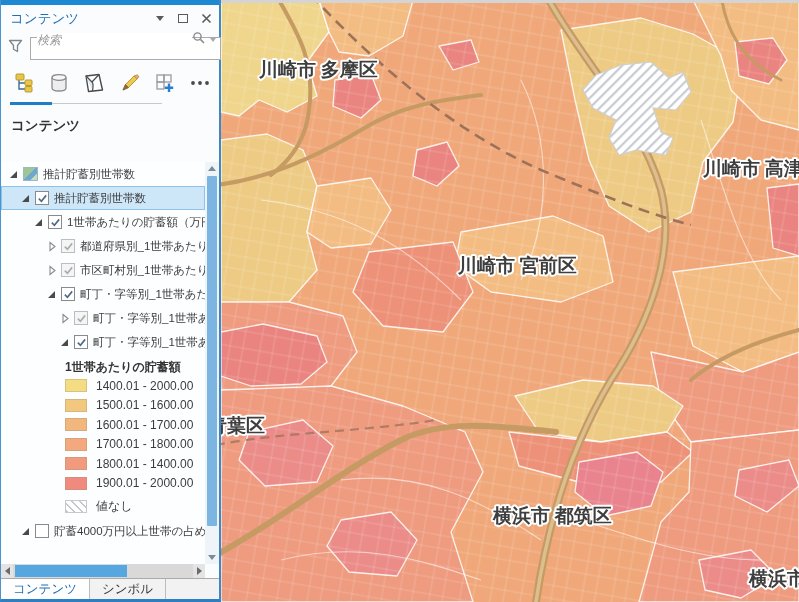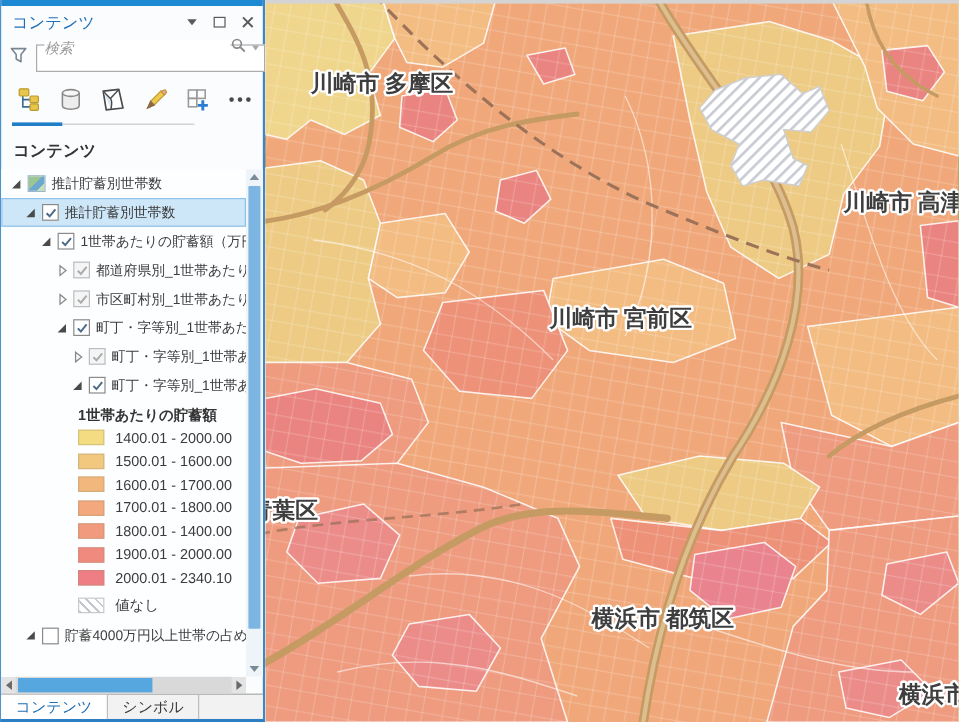--- a/index.html
+++ b/index.html
@@ -26,21 +26,21 @@
   .sdrop { width:0; height:0; border-left:3.5px solid transparent; border-right:3.5px solid transparent; border-top:4px solid #A9A9A9; margin-left:4px; }
 
   .toolbar { height:38px; display:flex; align-items:center; padding:0 4px 0 8px; gap:5px; flex:none; }
   .tbtn { width:31px; height:31px; display:flex; align-items:center; justify-content:center; cursor:pointer; border-radius:2px; }
   .tsep { height:3px; flex:none; position:relative; margin:0 0 4px 0; }
   .tsep .seg-active { position:absolute; left:9px; top:0; width:42px; height:3px; background:#1E7FC8; }
   .tsep .seg-rest { position:absolute; left:51px; top:1px; width:110px; height:1px; background:#C9C9C9; }
 
   .draworder { font-size:13.5px; font-weight:bold; color:#333; padding:8px 0 6px 10px; flex:none; }
 
-  .treewrap { position:relative; flex:1; overflow:hidden; background:#FDFEFF; }
+  .treewrap { position:relative; flex:1; overflow:hidden; background:#FDFEFF;margin-top:21px; }
   .tree { position:absolute; left:0; top:0; right:14px; bottom:0; overflow:hidden; }
   .trow { height:24px; display:flex; align-items:center; white-space:nowrap; overflow:hidden; font-size:11.5px; color:#3C3C3C; }
   .trow .lbl { overflow:hidden; white-space:nowrap; }
   .ind0{padding-left:6px;} .ind1{padding-left:18px;} .ind2{padding-left:31px;} .ind3{padding-left:44px;} .ind4{padding-left:57px;}
   .tw { width:13px; flex:none; display:inline-flex; align-items:center; justify-content:center; margin-right:3px; }
   .exp { width:0; height:0; border-bottom:7px solid #4A4A4A; border-left:7px solid transparent; }
   .cb { width:14px; height:14px; flex:none; border:1px solid #8A8A8A; background:#fff; margin-right:5px;
         display:inline-flex; align-items:center; justify-content:center; }
   .cb.gray { border-color:#BDBDBD; background:#F5F5F5; }
   .sel { background:#CDE6F8; outline:1px solid #8FC1E9; outline-offset:-1px; }
@@ -290,24 +290,20 @@
           <span class="swatch" style="background: rgb(243, 168, 125);"></span>
           <span>1700.01 - 1800.00</span>
         </div>
         <div class="lrow">
           <span class="swatch" style="background: rgb(241, 154, 125);"></span>
           <span>1800.01 - 1400.00</span>
         </div>
         <div class="lrow">
           <span class="swatch" style="background: rgb(240, 138, 126);"></span>
           <span>1900.01 - 2000.00</span>
-        </div>
-        <div class="lrow">
-          <span class="swatch" style="background: rgb(239, 126, 132);"></span>
-          <span>2000.01 - 2340.10</span>
         </div>
         <div class="lrow noval">
           <span class="swatch hatch"></span>
           <span>値なし</span>
         </div>
 
         <div class="trow ind1">
           <span class="tw">
               <span class="exp"></span>
             </span>

